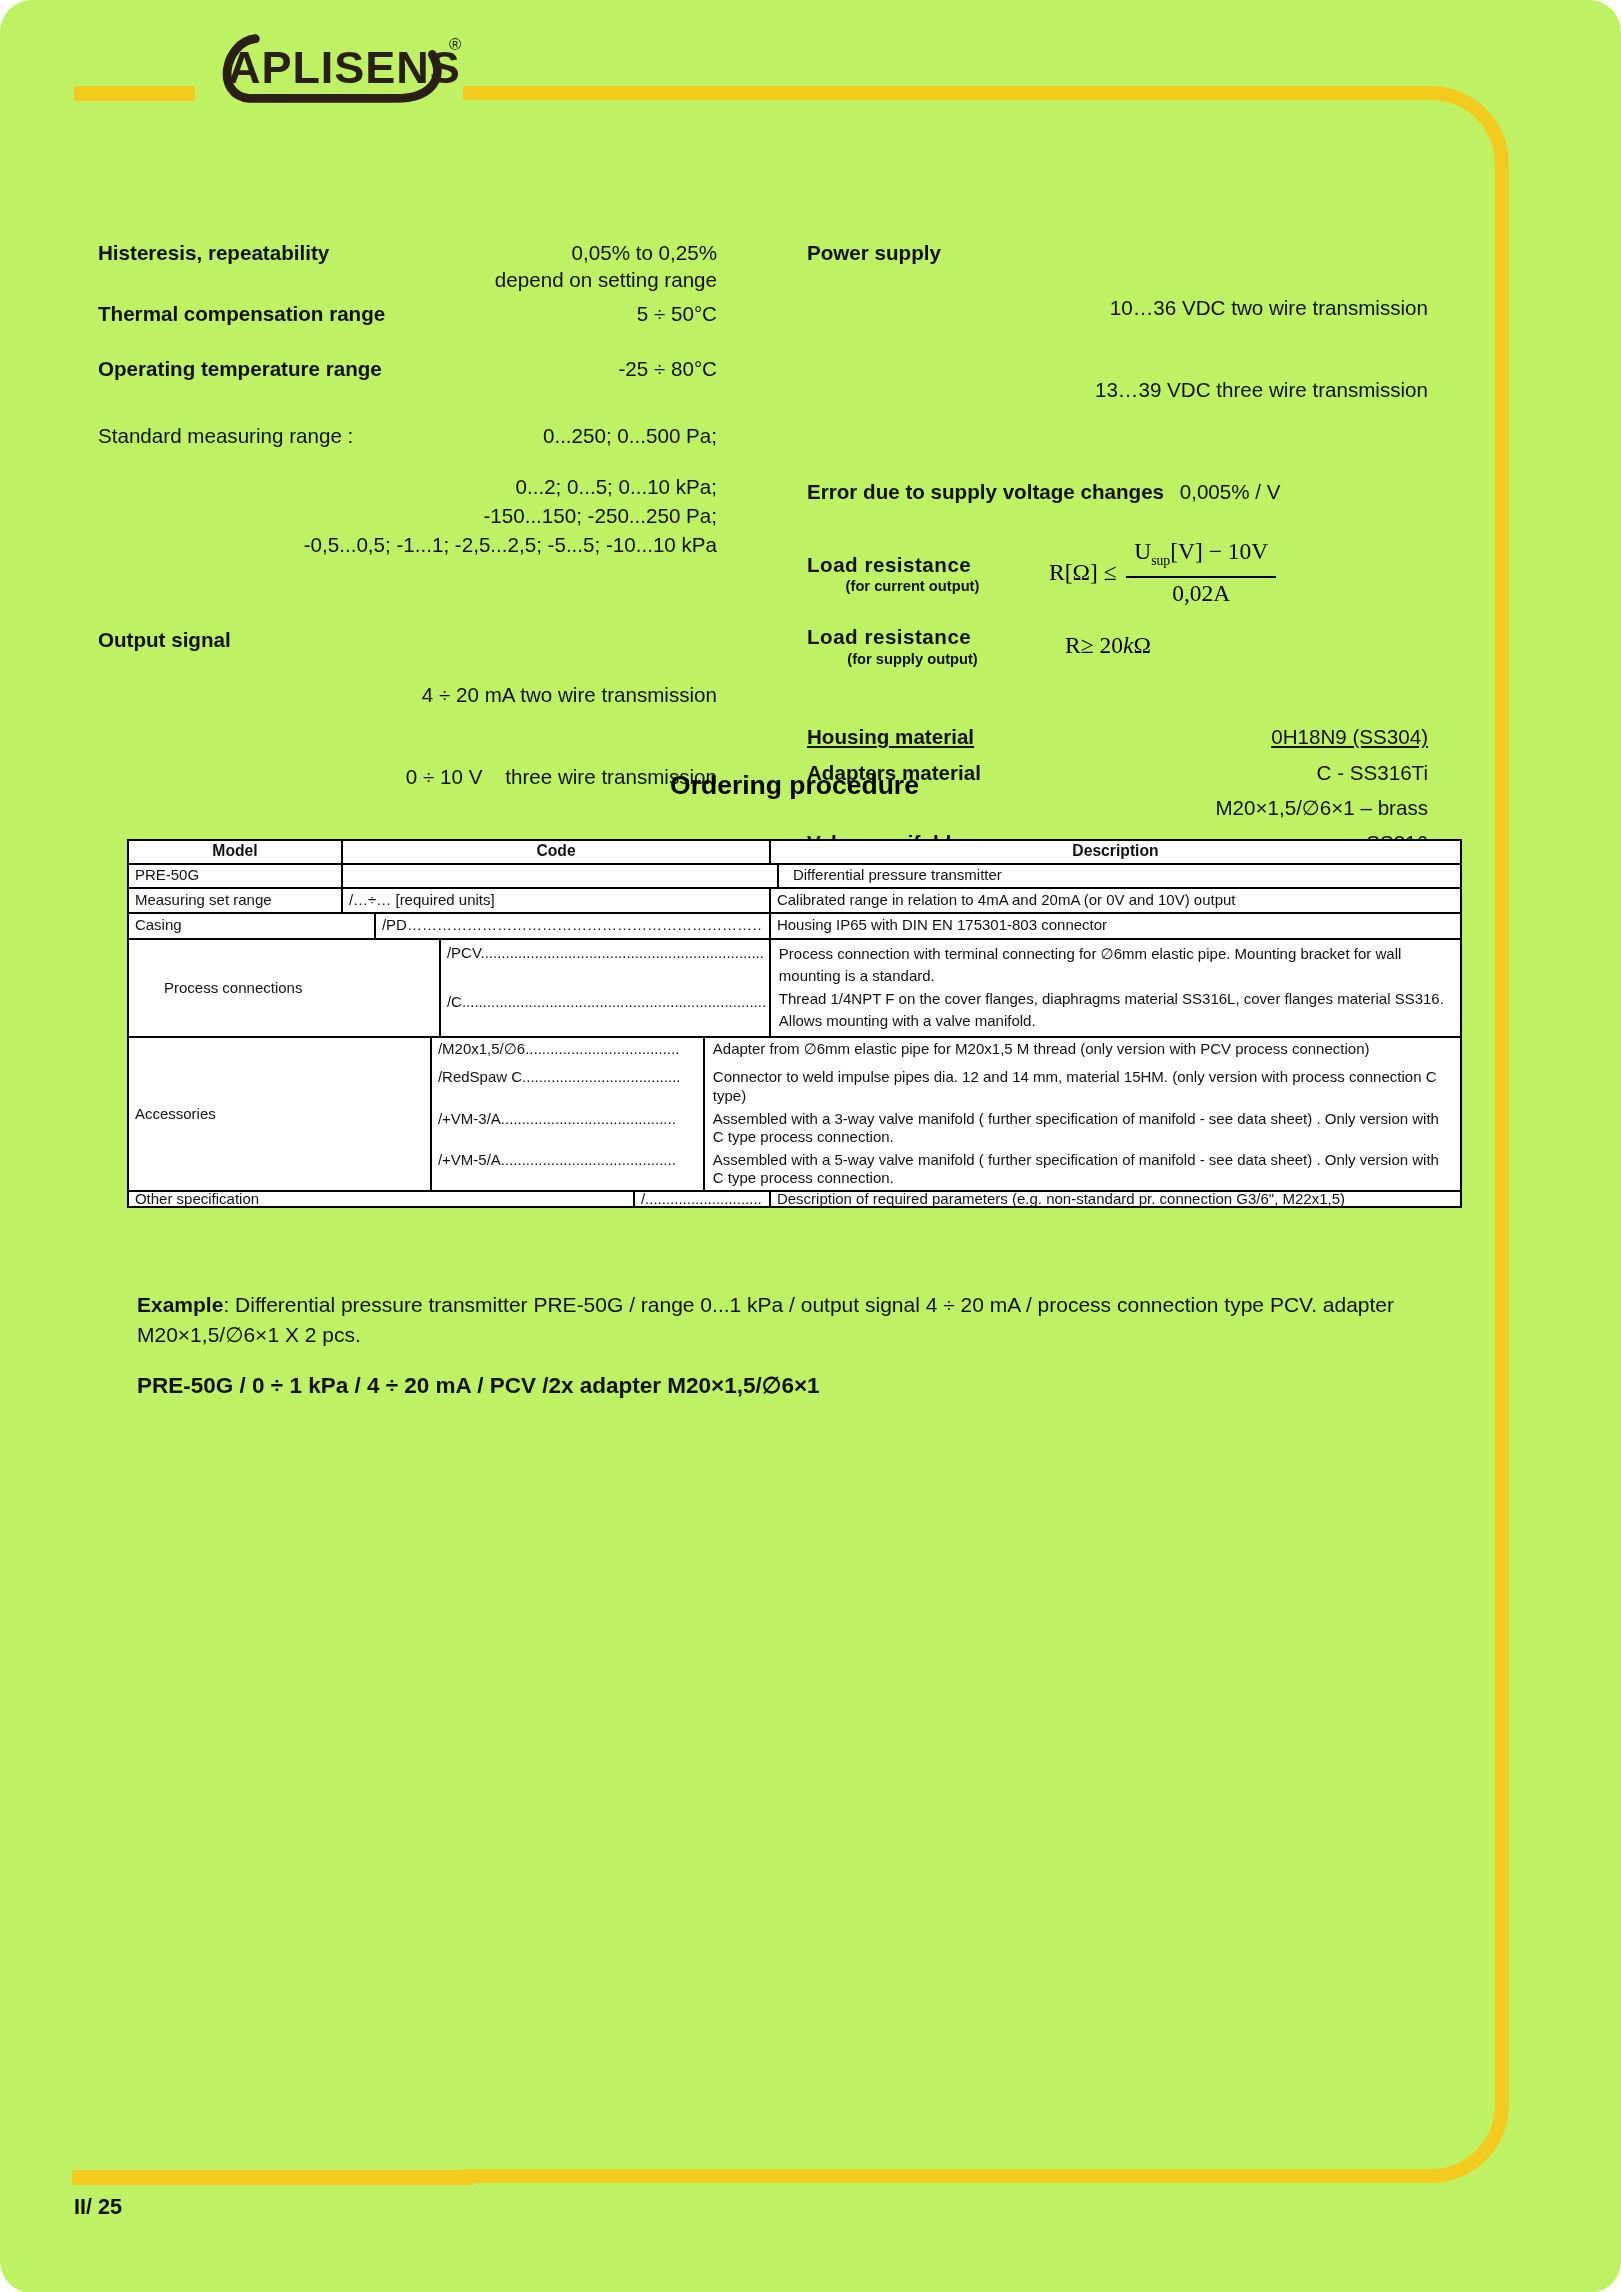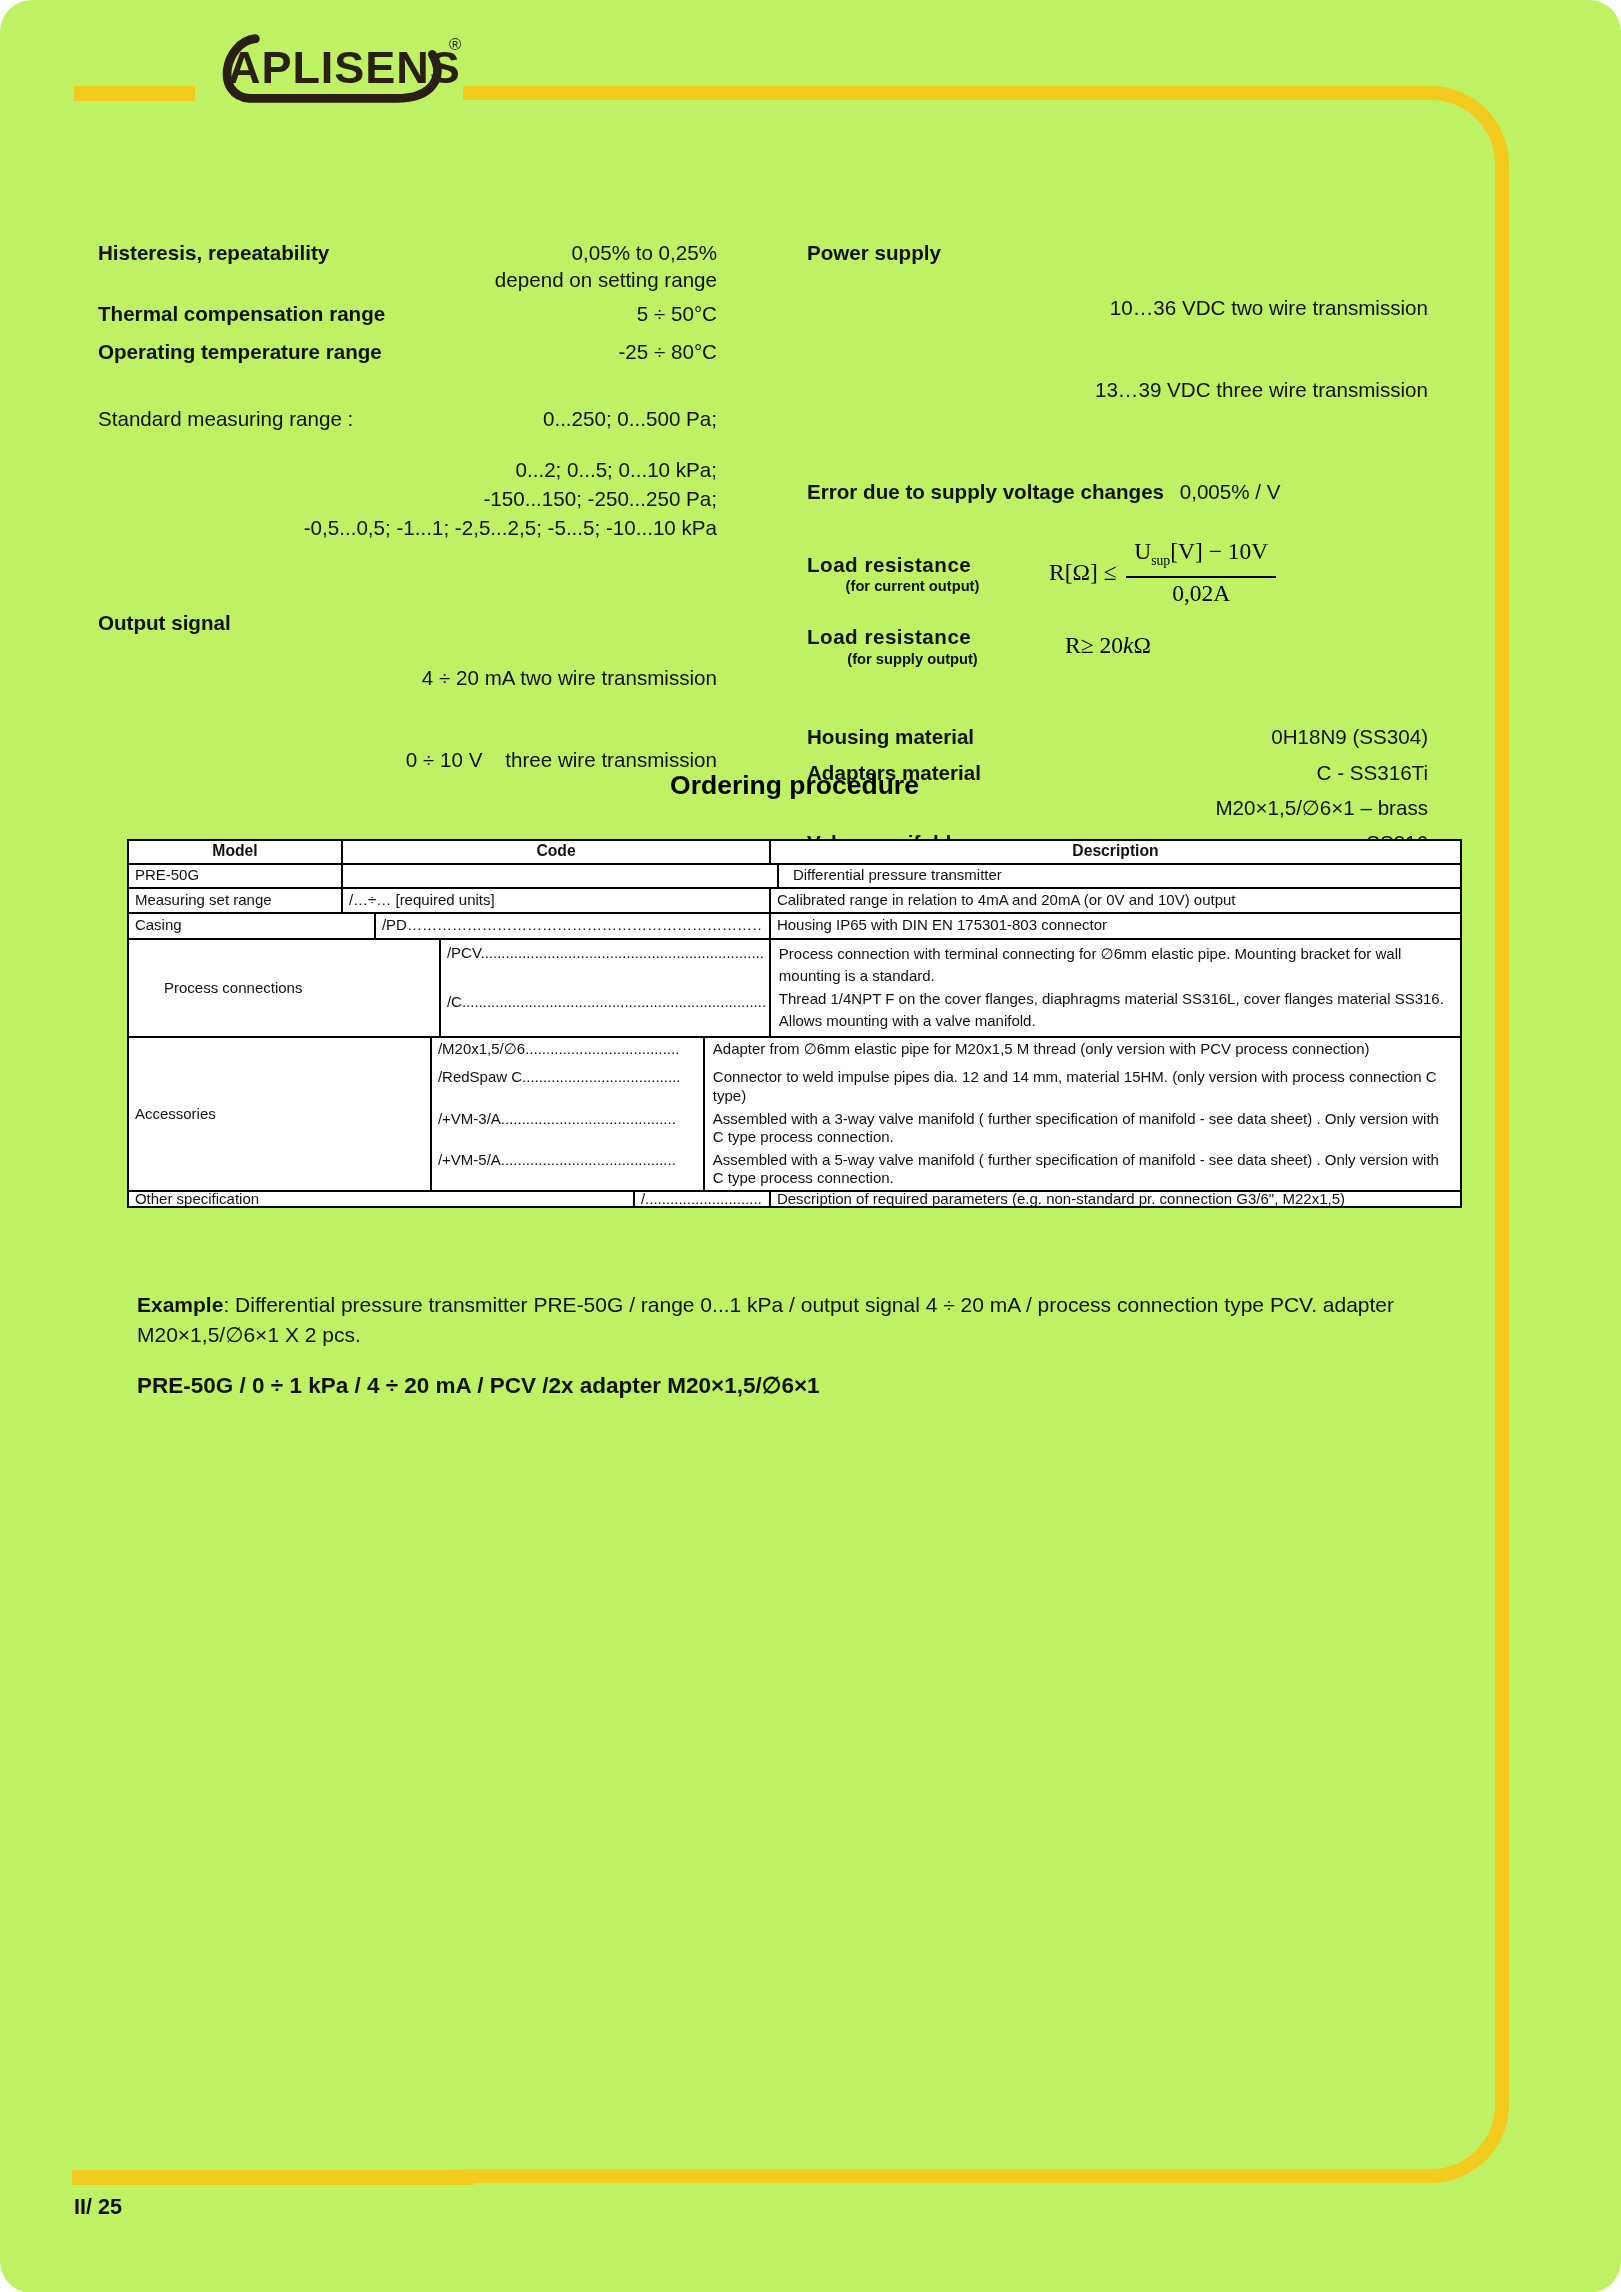--- a/index.html
+++ b/index.html
@@ -81,21 +81,21 @@
   <div class="spec spec-left">
     <div class="srow">
       <span class="slabel">Histeresis, repeatability</span>
       <span class="svalue">0,05% to 0,25%</span>
     </div>
     <div class="rline">depend on setting range</div>
     <div class="srow" style="margin-top:5.9px;">
       <span class="slabel">Thermal compensation range</span>
       <span class="svalue">5 ÷ 50°C</span>
     </div>
-    <div class="srow" style="margin-top:11px;">
+    <div class="srow" style="margin-top:28px;">
       <span class="slabel">Operating temperature range</span>
       <span class="svalue">-25 ÷ 80°C</span>
     </div>
     <div class="srow" style="margin-top:39px;align-items:center;">
       <span>Standard measuring range :</span>
       <span class="svalue">0...250; 0...500 Pa;</span>
     </div>
     <div style="margin-top:23.5px;line-height:29px;">
       <div class="rline">0...2; 0...5; 0...10 kPa;</div>
       <div class="rline">-150...150; -250...250 Pa;</div>
@@ -137,21 +137,21 @@
     </div>
     <div style="margin-top:15.7px;display:flex;align-items:center;">
       <span class="label-block">
         <span class="slabel">Load resistance</span>
         <span class="sub-label" style="display:block;">(for supply output)</span>
       </span>
       <span class="formula" style="margin-left:47px;">
         <span><span>R≥ 20</span><span class="kital">k</span><span>Ω</span></span>
       </span>
     </div>
-    <div class="srow" style="margin-top:55px;">
+    <div class="srow" style="margin-top:55px;text-decoration:underline;">
       <span class="slabel">Housing material</span>
       <span class="svalue">0H18N9 (SS304)</span>
     </div>
     <div class="srow" style="margin-top:7.8px;">
       <span class="slabel">Adapters material</span>
       <span class="svalue">C - SS316Ti</span>
     </div>
     <div class="rline" style="margin-top:7.8px;">M20×1,5/∅6×1 – brass</div>
     <div class="srow" style="margin-top:7.8px;">
       <span class="slabel">Valve manifolds</span>

